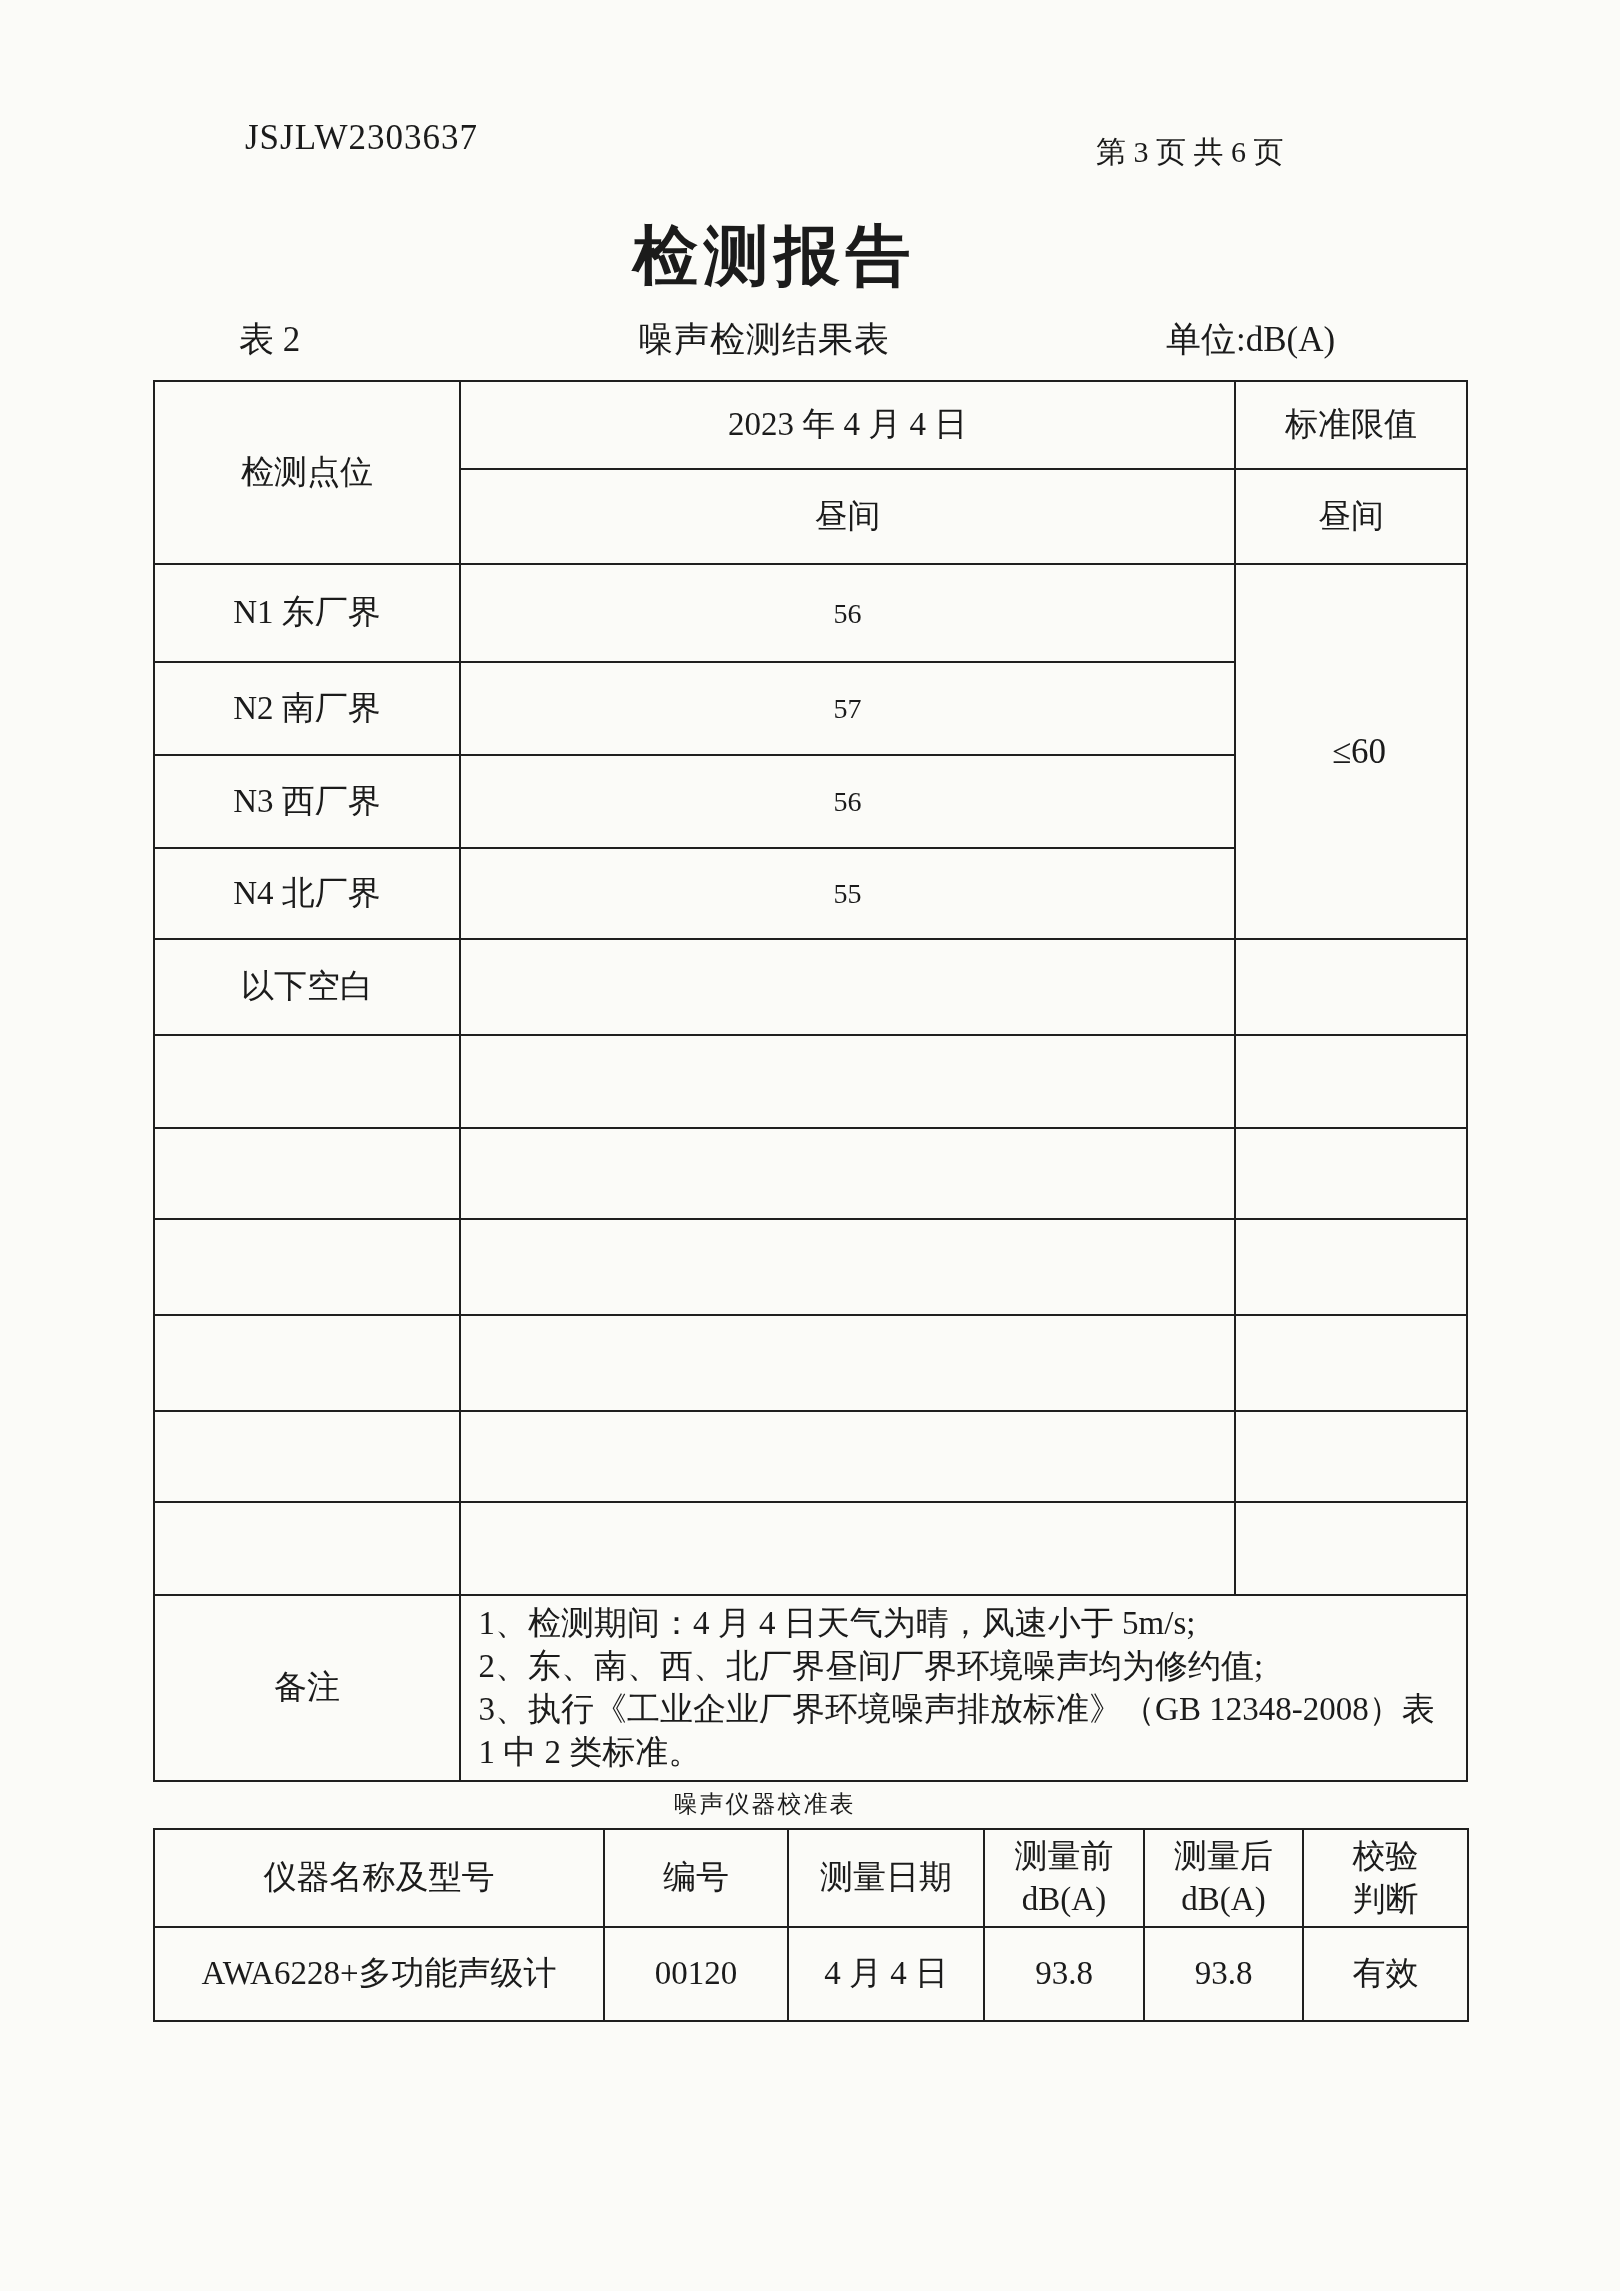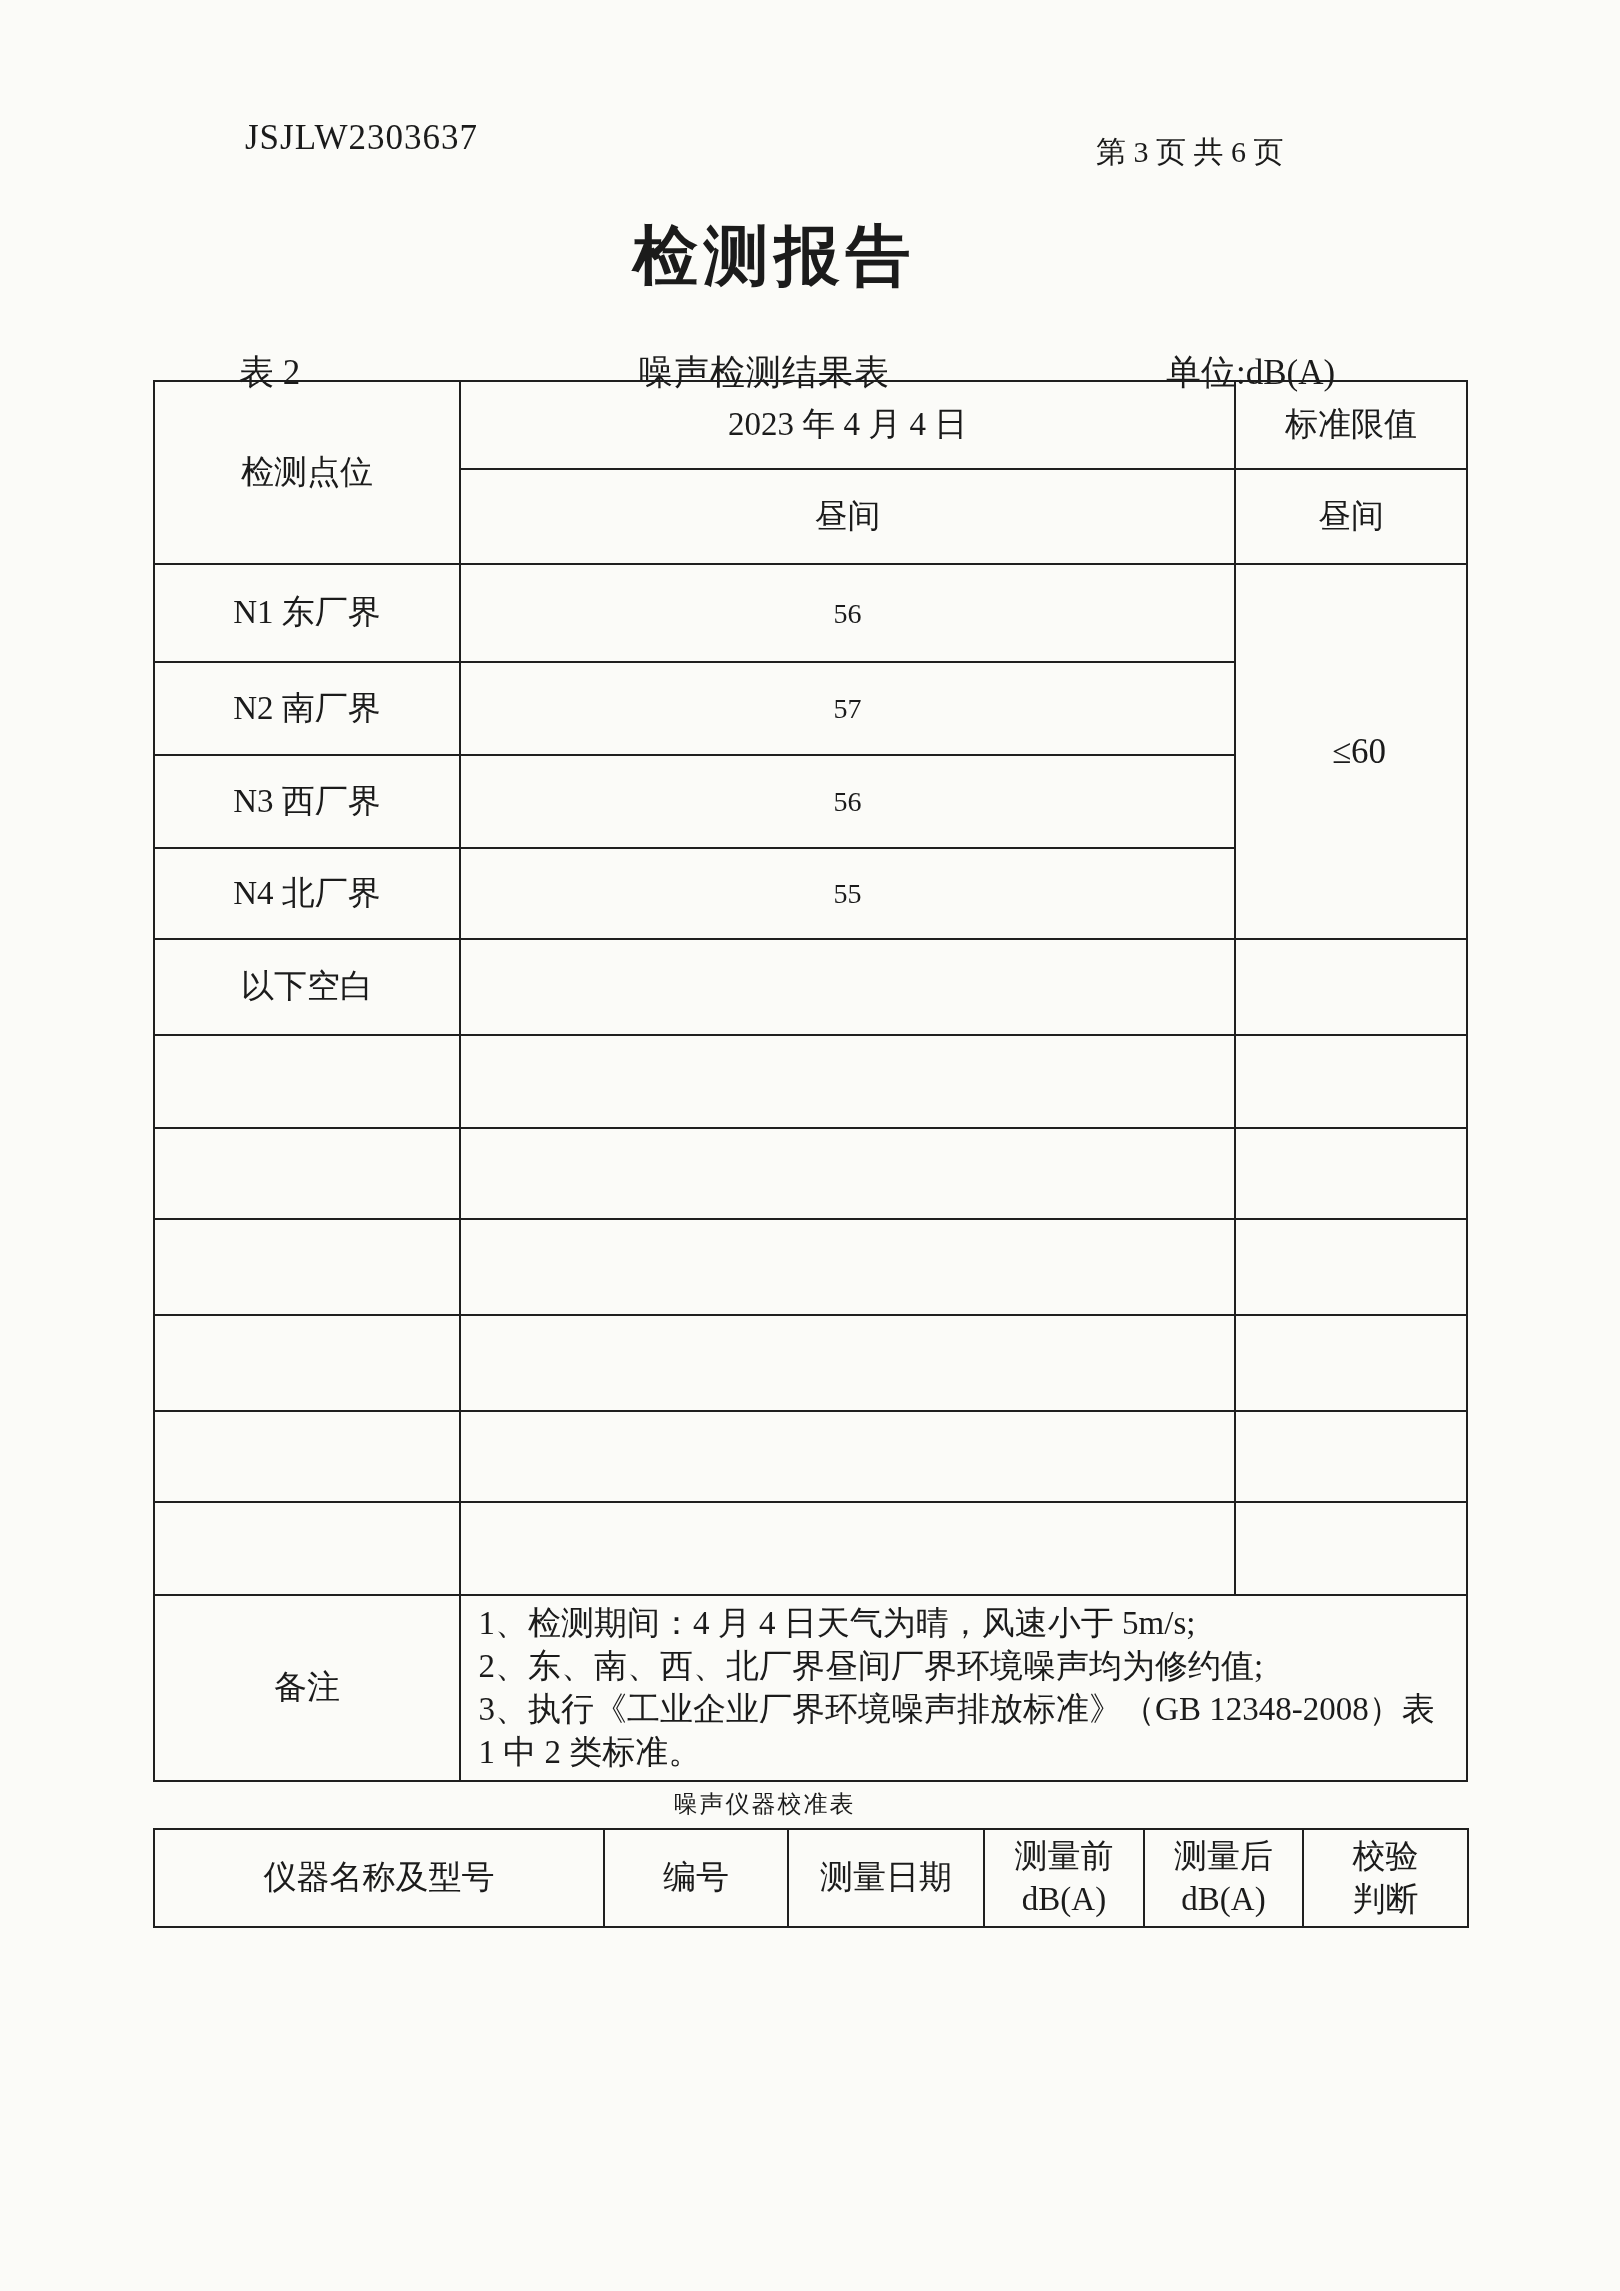--- a/index.html
+++ b/index.html
@@ -9,21 +9,21 @@
     background:#fbfbf8;
     color:#1b1b1b;
     font-family:"Liberation Serif","DejaVu Serif",serif;
   }
   .doc-number{position:absolute;left:245px;top:118px;font-size:35px;letter-spacing:1px;}
   .page-indicator{position:absolute;left:1096px;top:132px;font-size:30px;}
   .report-title{
     position:absolute;top:212px;left:0;width:1549px;
     text-align:center;font-size:65px;font-weight:bold;letter-spacing:5.9px;
   }
-  .caption-row{position:absolute;top:316px;left:153px;width:1313px;height:43px;font-size:35px;margin-top:33px;}
+  .caption-row{position:absolute;top:316px;left:153px;width:1313px;height:43px;font-size:35px;}
   .caption-left{position:absolute;left:86px;top:0;}
   .caption-center{position:absolute;left:485px;top:0;letter-spacing:1px;}
   .caption-right{position:absolute;left:1013px;top:0;}
 
   table{border-collapse:collapse;table-layout:fixed;}
   td{
     border:2.9px solid #1f1f1f;
     text-align:center;vertical-align:middle;
     font-size:33px;line-height:1.25;
     padding:0;overflow:hidden;
@@ -153,15 +153,23 @@
     <td>仪器名称及型号</td>
     <td>编号</td>
     <td>测量日期</td>
     <td class="th-multiline">测量前
 dB(A)</td>
     <td class="th-multiline">测量后
 dB(A)</td>
     <td class="th-multiline">校验
 判断</td>
   </tr>
+  <tr style="height:94px">
+    <td>AWA6228+多功能声级计</td>
+    <td>00120</td>
+    <td>4 月 4 日</td>
+    <td>93.8</td>
+    <td>93.8</td>
+    <td>有效</td>
+  </tr>
 </tbody>
   </table>
 
 
 </body></html>

